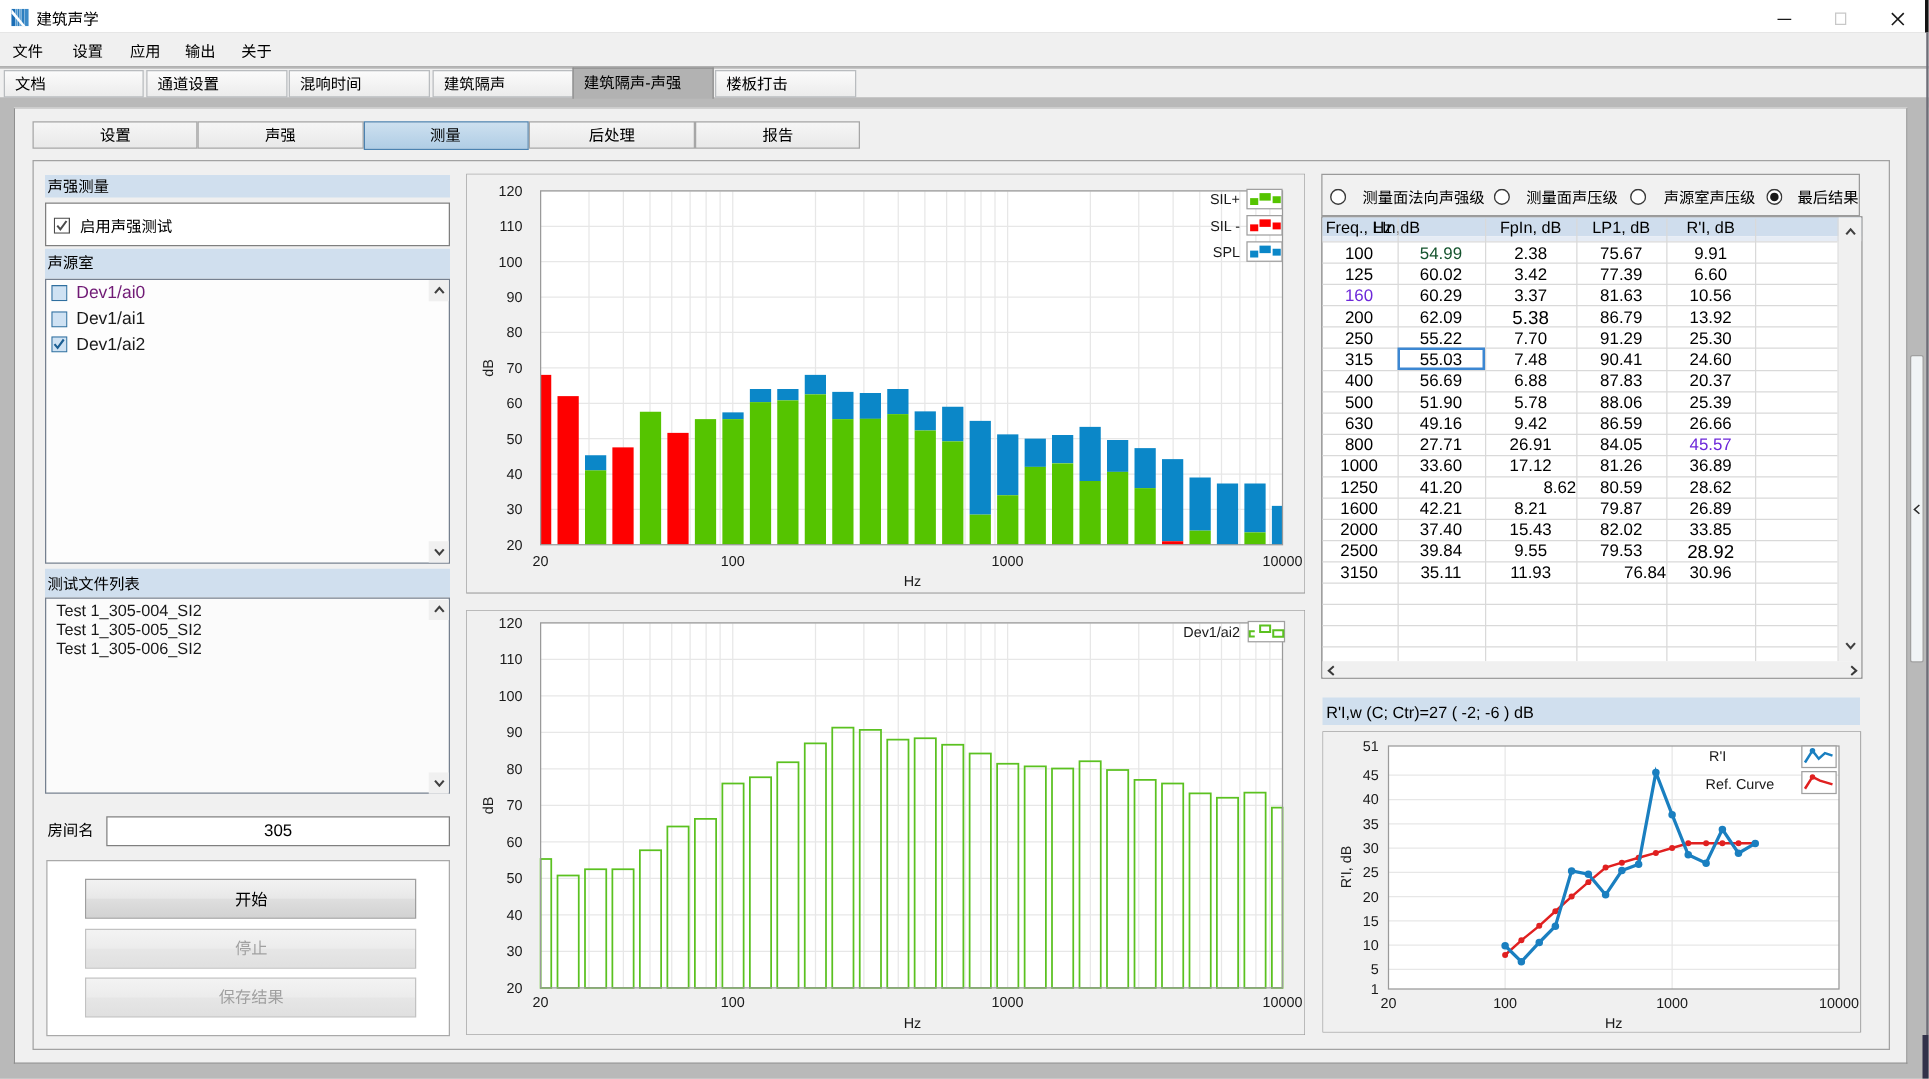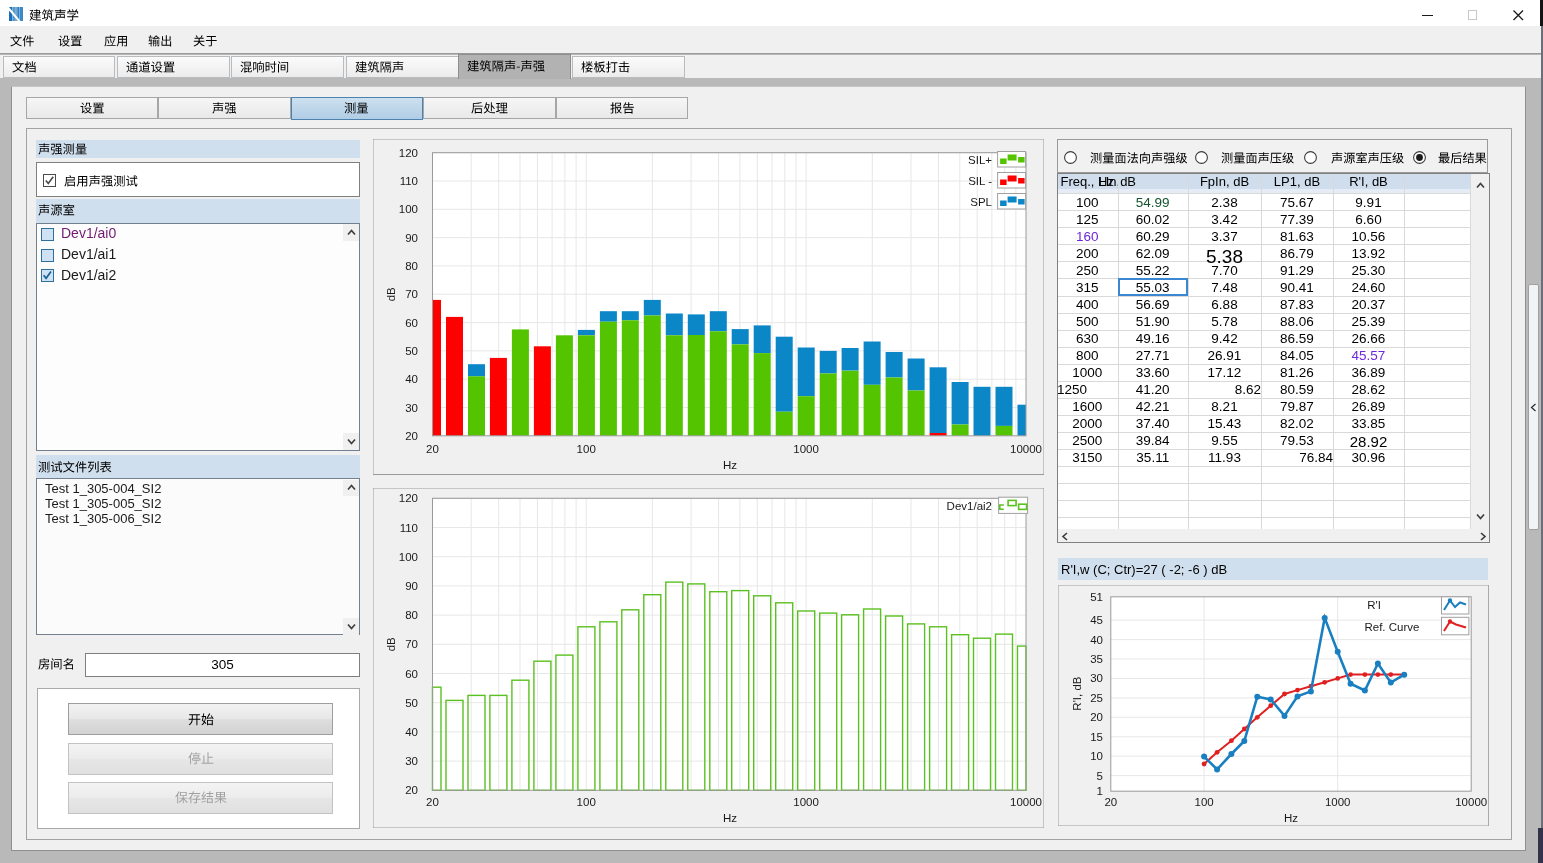--- a/index.html
+++ b/index.html
@@ -373,21 +373,21 @@
 <div class="abs" style="left:1188px;top:211.8px;width:73px;text-align:center;font-size:13.5px;color:#000">3.42</div>
 <div class="abs" style="left:1261px;top:211.8px;width:72px;text-align:center;font-size:13.5px;color:#000">77.39</div>
 <div class="abs" style="left:1333px;top:211.8px;width:71px;text-align:center;font-size:13.5px;color:#000">6.60</div>
 <div class="abs" style="left:1057px;top:228.8px;width:60.5px;text-align:center;font-size:13.5px;color:#6d28d9">160</div>
 <div class="abs" style="left:1117.5px;top:228.8px;width:70.5px;text-align:center;font-size:13.5px;color:#000">60.29</div>
 <div class="abs" style="left:1188px;top:228.8px;width:73px;text-align:center;font-size:13.5px;color:#000">3.37</div>
 <div class="abs" style="left:1261px;top:228.8px;width:72px;text-align:center;font-size:13.5px;color:#000">81.63</div>
 <div class="abs" style="left:1333px;top:228.8px;width:71px;text-align:center;font-size:13.5px;color:#000">10.56</div>
 <div class="abs" style="left:1057px;top:245.8px;width:60.5px;text-align:center;font-size:13.5px;color:#000">200</div>
 <div class="abs" style="left:1117.5px;top:245.8px;width:70.5px;text-align:center;font-size:13.5px;color:#000">62.09</div>
-<div class="abs" style="left:1188px;top:245.8px;width:73px;text-align:center;font-size:19px;color:#000">5.38</div>
+<div class="abs" style="left:1188px;top:245.8px;width:73px;text-align:center;font-size:15px;color:#000">5.38</div>
 <div class="abs" style="left:1261px;top:245.8px;width:72px;text-align:center;font-size:13.5px;color:#000">86.79</div>
 <div class="abs" style="left:1333px;top:245.8px;width:71px;text-align:center;font-size:13.5px;color:#000">13.92</div>
 <div class="abs" style="left:1057px;top:262.9px;width:60.5px;text-align:center;font-size:13.5px;color:#000">250</div>
 <div class="abs" style="left:1117.5px;top:262.9px;width:70.5px;text-align:center;font-size:13.5px;color:#000">55.22</div>
 <div class="abs" style="left:1188px;top:262.9px;width:73px;text-align:center;font-size:13.5px;color:#000">7.70</div>
 <div class="abs" style="left:1261px;top:262.9px;width:72px;text-align:center;font-size:13.5px;color:#000">91.29</div>
 <div class="abs" style="left:1333px;top:262.9px;width:71px;text-align:center;font-size:13.5px;color:#000">25.30</div>
 <div class="abs" style="left:1057px;top:279.9px;width:60.5px;text-align:center;font-size:13.5px;color:#000">315</div>
 <div class="abs" style="left:1117.5px;top:279.9px;width:70.5px;text-align:center;font-size:13.5px;color:#000">55.03</div>
 <div class="abs" style="left:1188px;top:279.9px;width:73px;text-align:center;font-size:13.5px;color:#000">7.48</div>
@@ -411,21 +411,21 @@
 <div class="abs" style="left:1057px;top:348.1px;width:60.5px;text-align:center;font-size:13.5px;color:#000">800</div>
 <div class="abs" style="left:1117.5px;top:348.1px;width:70.5px;text-align:center;font-size:13.5px;color:#000">27.71</div>
 <div class="abs" style="left:1188px;top:348.1px;width:73px;text-align:center;font-size:13.5px;color:#000">26.91</div>
 <div class="abs" style="left:1261px;top:348.1px;width:72px;text-align:center;font-size:13.5px;color:#000">84.05</div>
 <div class="abs" style="left:1333px;top:348.1px;width:71px;text-align:center;font-size:13.5px;color:#6d28d9">45.57</div>
 <div class="abs" style="left:1057px;top:365.2px;width:60.5px;text-align:center;font-size:13.5px;color:#000">1000</div>
 <div class="abs" style="left:1117.5px;top:365.2px;width:70.5px;text-align:center;font-size:13.5px;color:#000">33.60</div>
 <div class="abs" style="left:1188px;top:365.2px;width:73px;text-align:center;font-size:13.5px;color:#000">17.12</div>
 <div class="abs" style="left:1261px;top:365.2px;width:72px;text-align:center;font-size:13.5px;color:#000">81.26</div>
 <div class="abs" style="left:1333px;top:365.2px;width:71px;text-align:center;font-size:13.5px;color:#000">36.89</div>
-<div class="abs" style="left:1057px;top:382.2px;width:60.5px;text-align:left;font-size:13.5px;color:#000">1250</div>
+<div class="abs" style="left:1057px;top:382.2px;width:60.5px;text-align:center;font-size:13.5px;color:#000">1250</div>
 <div class="abs" style="left:1117.5px;top:382.2px;width:70.5px;text-align:center;font-size:13.5px;color:#000">41.20</div>
 <div class="abs" style="left:1188px;top:382.2px;width:73px;text-align:right;font-size:13.5px;color:#000">8.62</div>
 <div class="abs" style="left:1261px;top:382.2px;width:72px;text-align:center;font-size:13.5px;color:#000">80.59</div>
 <div class="abs" style="left:1333px;top:382.2px;width:71px;text-align:center;font-size:13.5px;color:#000">28.62</div>
 <div class="abs" style="left:1057px;top:399.3px;width:60.5px;text-align:center;font-size:13.5px;color:#000">1600</div>
 <div class="abs" style="left:1117.5px;top:399.3px;width:70.5px;text-align:center;font-size:13.5px;color:#000">42.21</div>
 <div class="abs" style="left:1188px;top:399.3px;width:73px;text-align:center;font-size:13.5px;color:#000">8.21</div>
 <div class="abs" style="left:1261px;top:399.3px;width:72px;text-align:center;font-size:13.5px;color:#000">79.87</div>
 <div class="abs" style="left:1333px;top:399.3px;width:71px;text-align:center;font-size:13.5px;color:#000">26.89</div>
 <div class="abs" style="left:1057px;top:416.4px;width:60.5px;text-align:center;font-size:13.5px;color:#000">2000</div>

